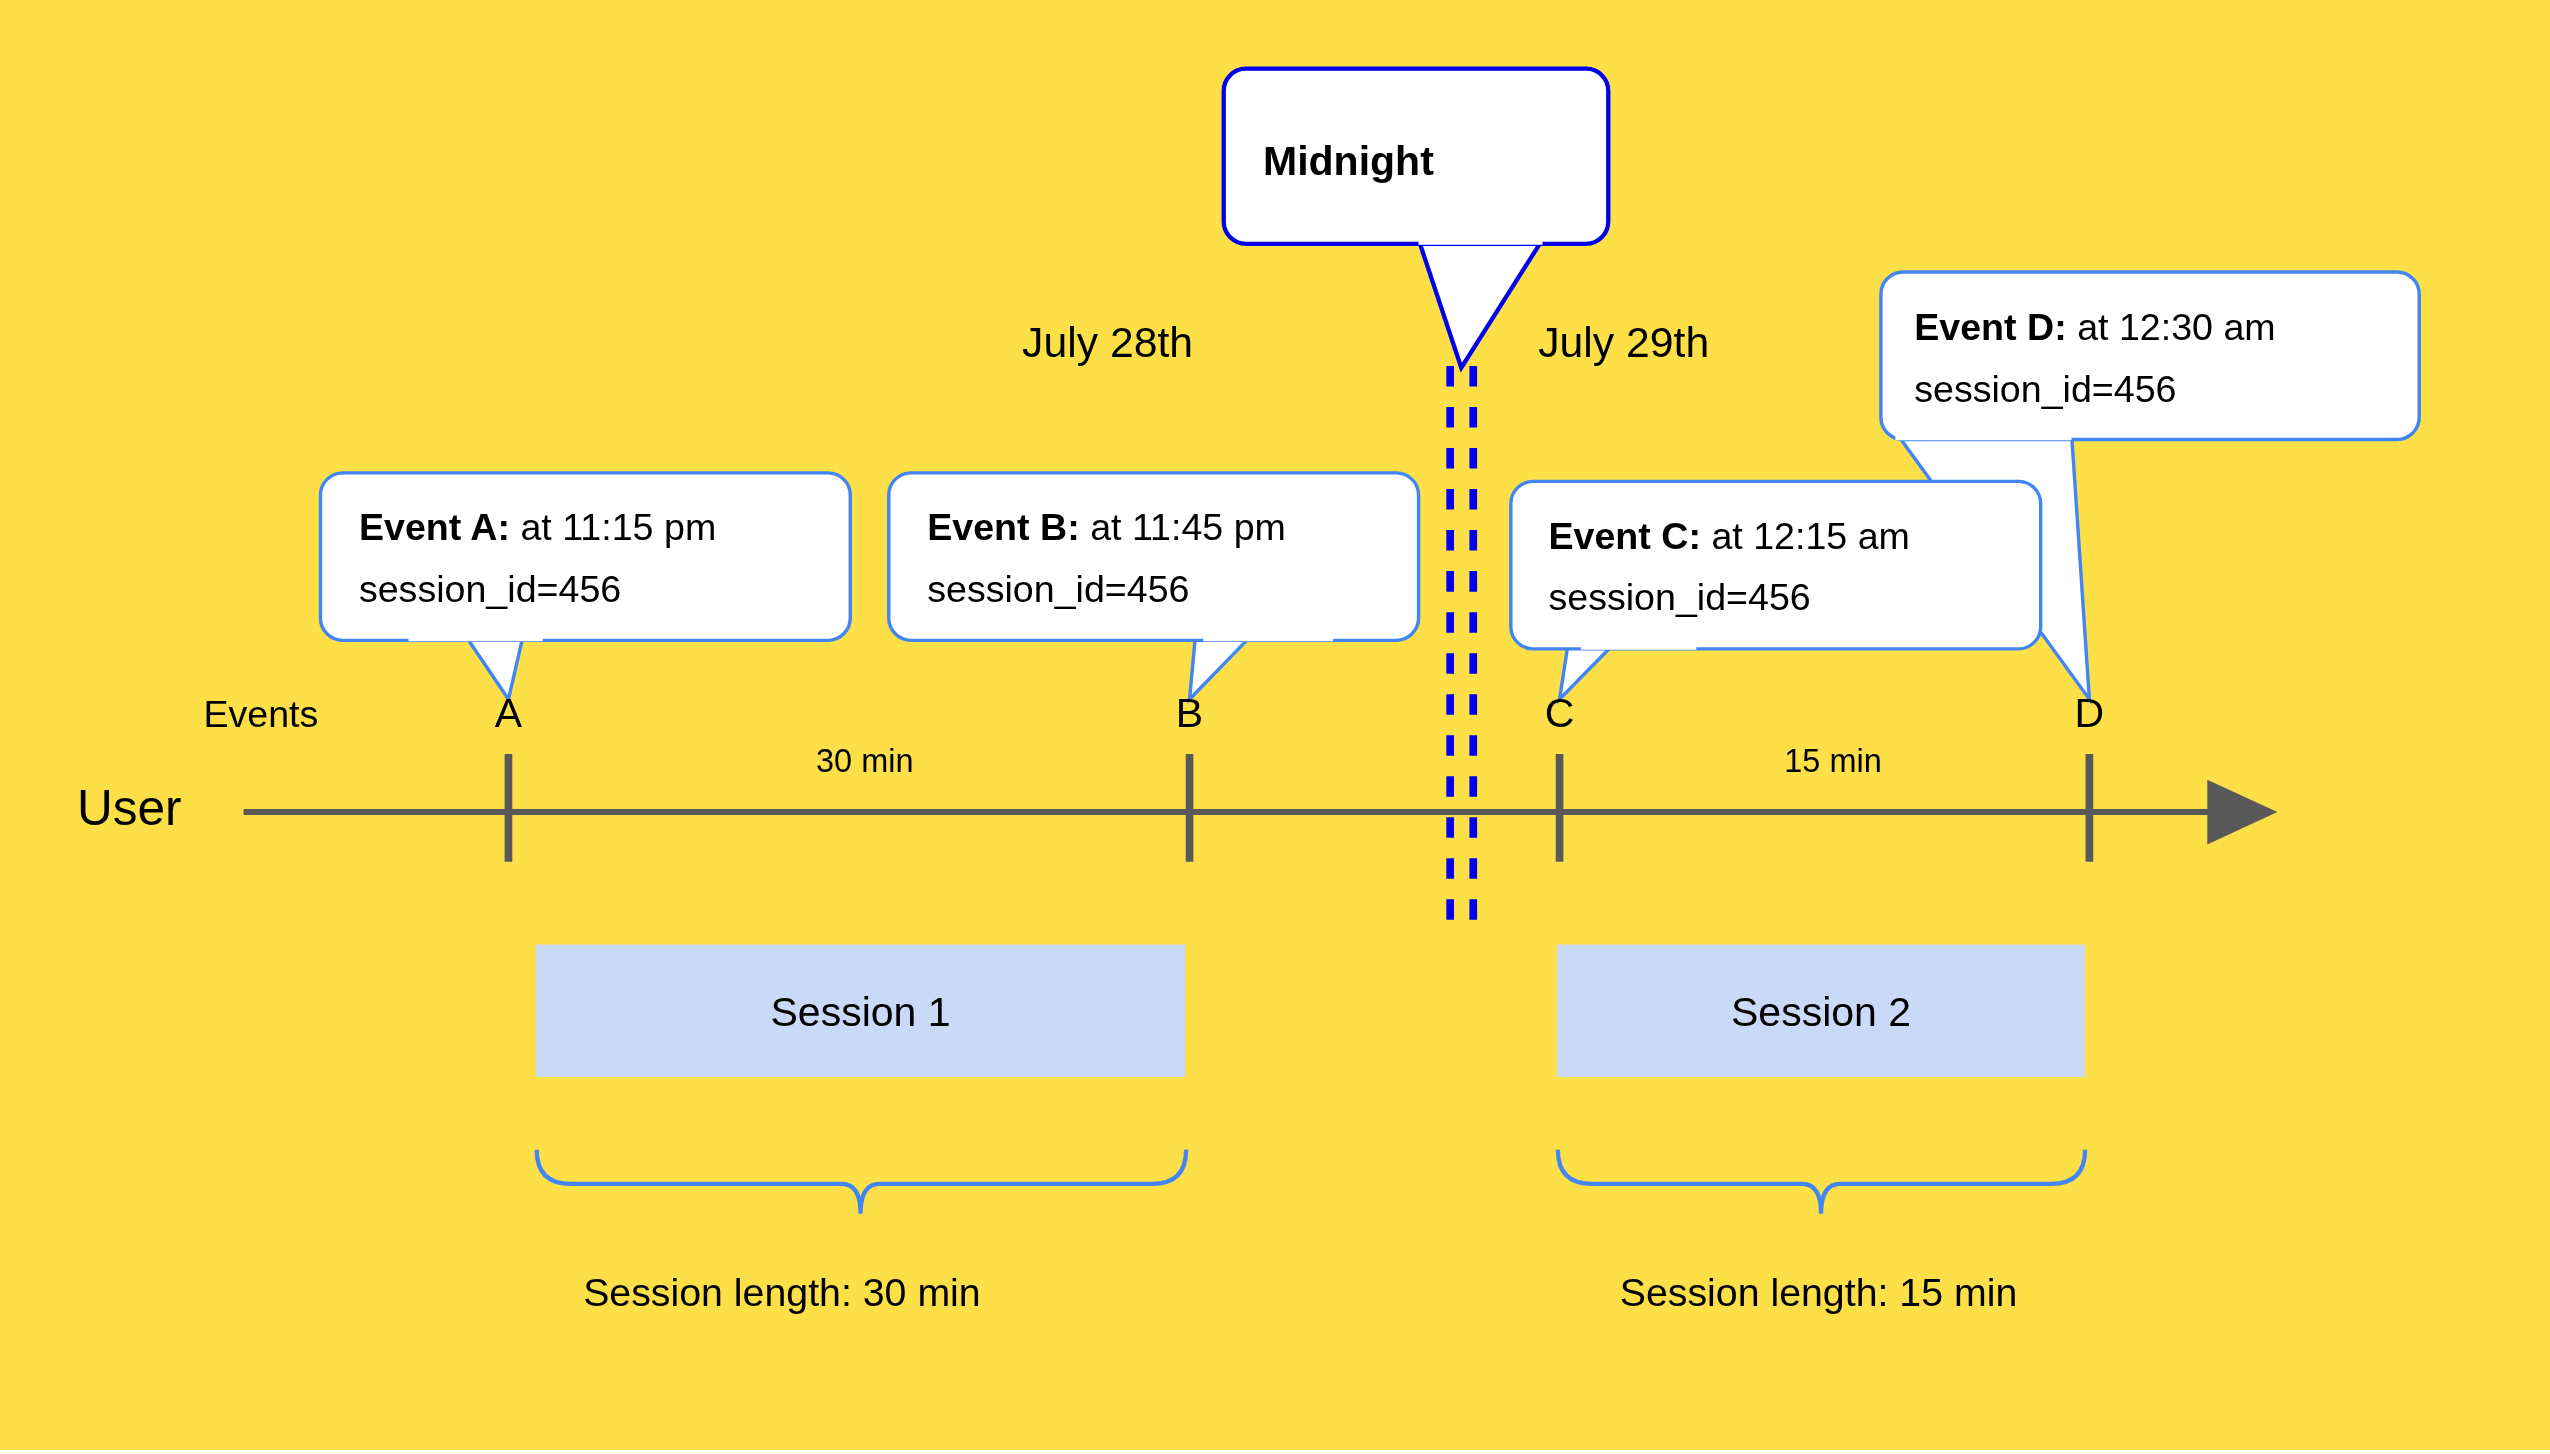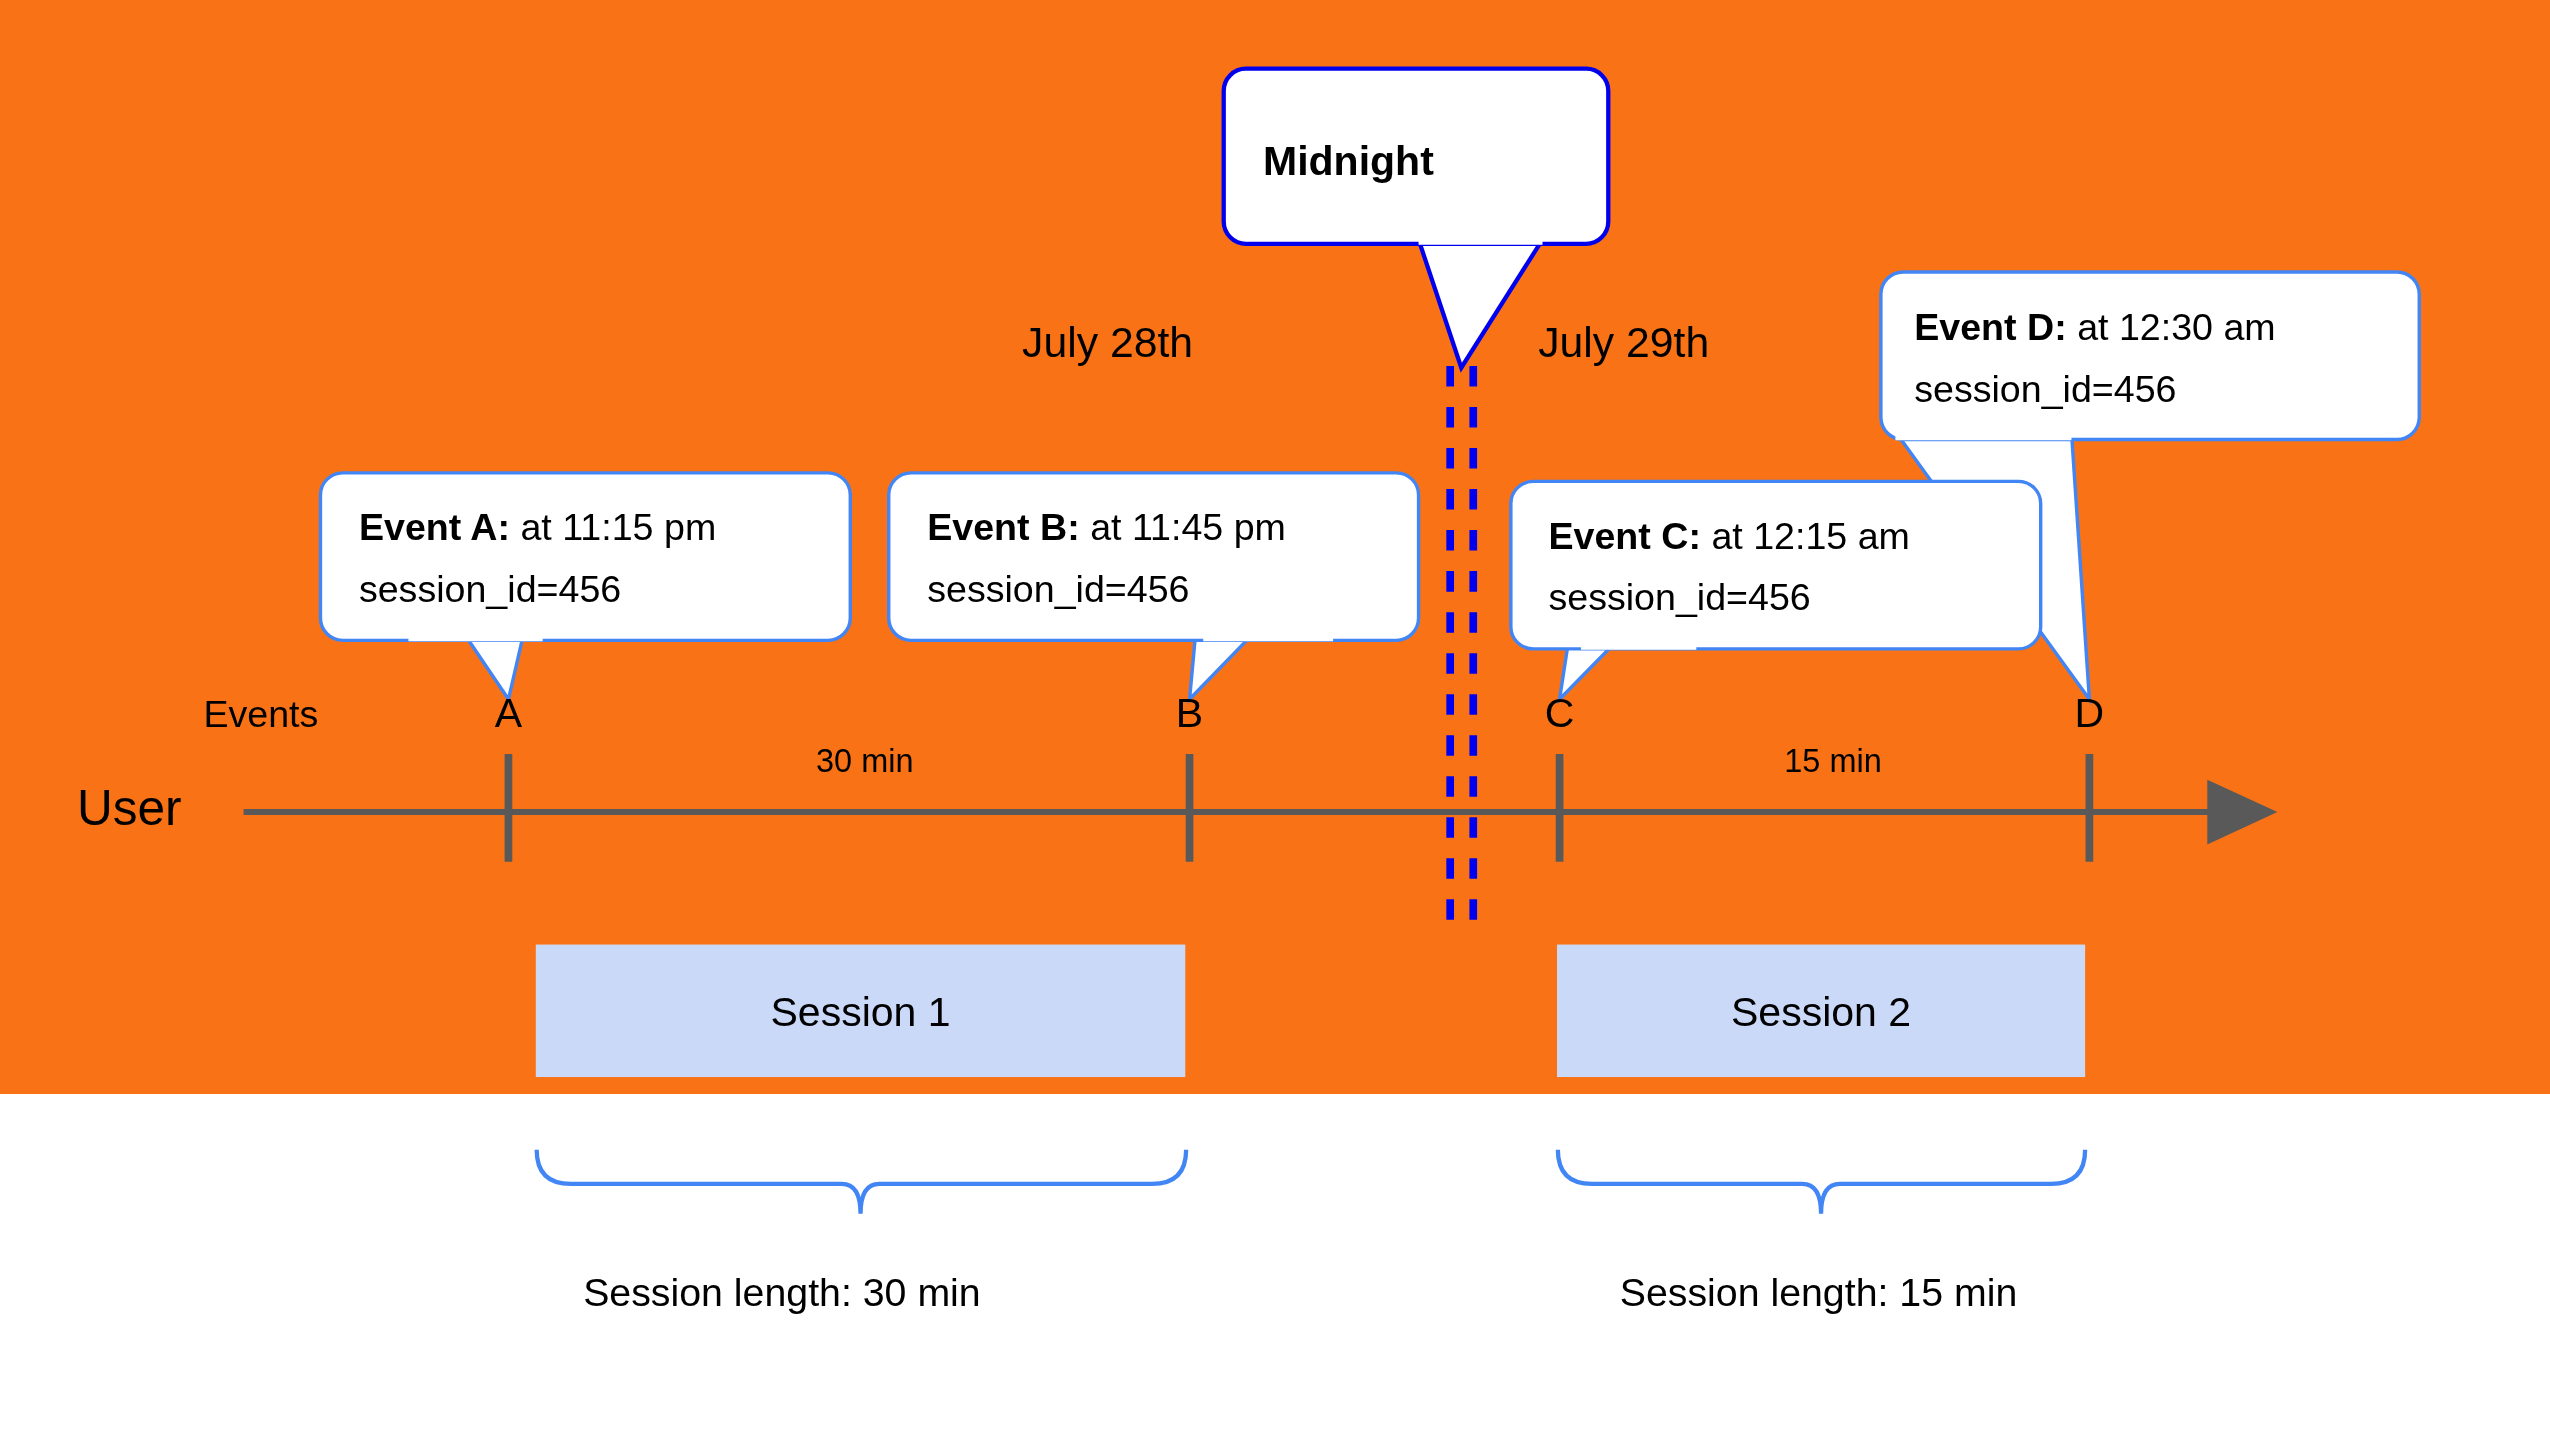--- a/index.html
+++ b/index.html
@@ -9,22 +9,22 @@
   }
   body {
     width: 2550px;
     height: 1455px;
     font-family: "Liberation Sans", sans-serif;
     overflow: hidden;
   }
   #diagram-root {
     position: relative;
     width: 2550px;
-    height: 1094px;
-    background: #f97316;
+    height: 1450px;
+    background: #fde047;
   }
   svg#diagram {
     position: absolute;
     top: 0;
     left: 0;
     width: 2550px;
     height: 1455px;
     display: block;
   }
   .callout-box {

